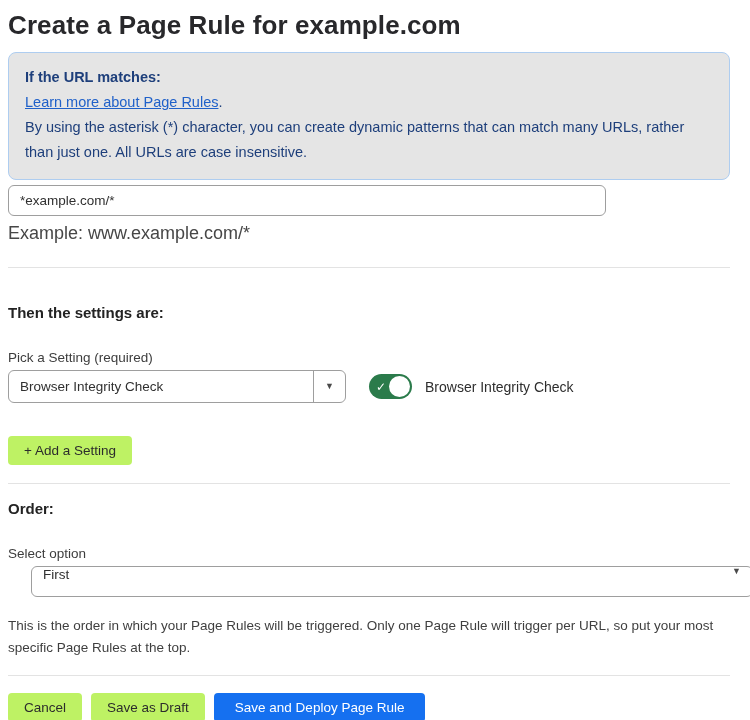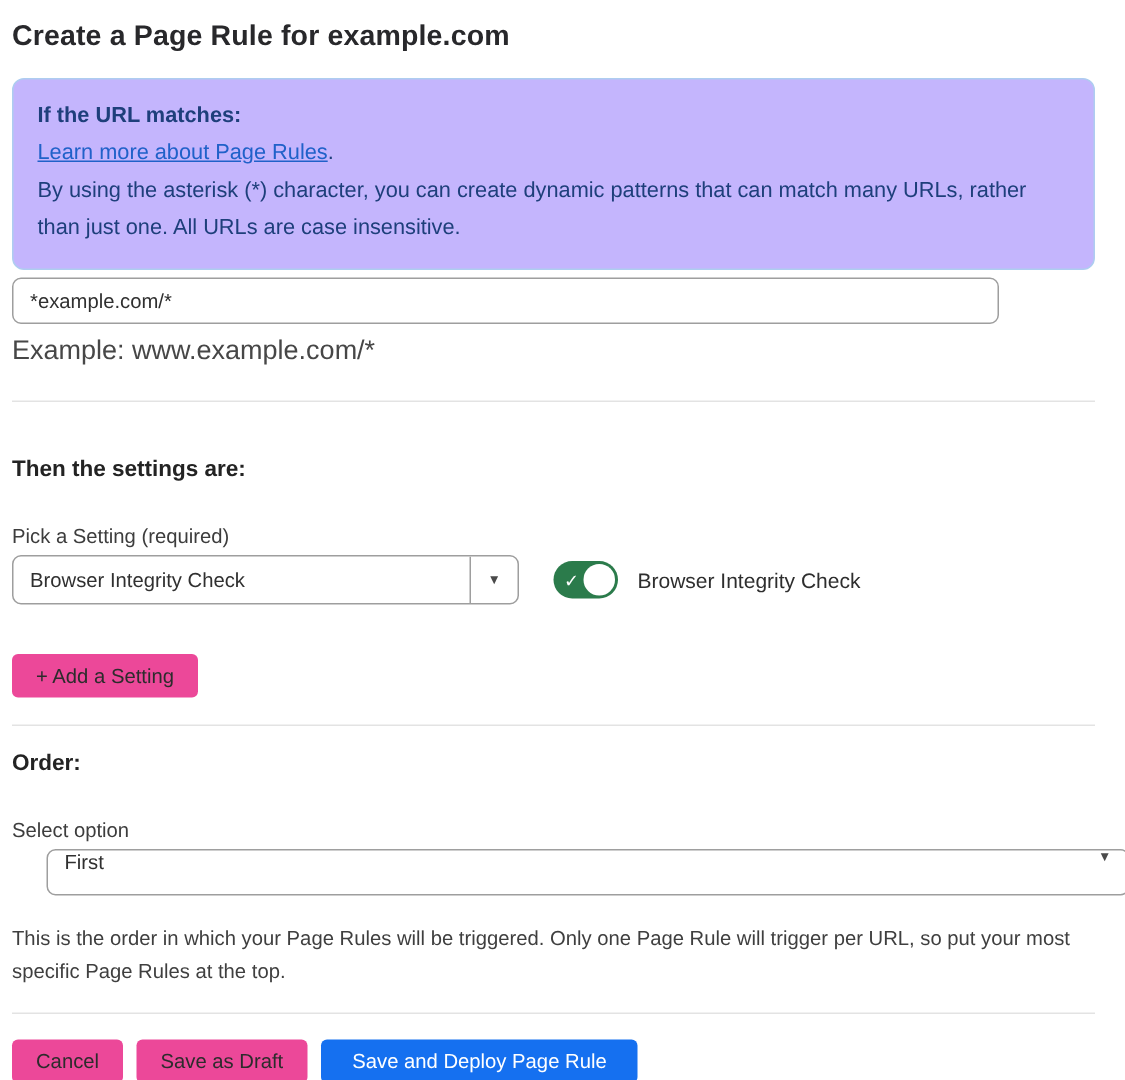--- a/index.html
+++ b/index.html
@@ -6,42 +6,42 @@
   html, body { background: #ffffff; }
   body {
     width: 750px; height: 720px;
     font-family: "Liberation Sans", "DejaVu Sans", sans-serif;
     color: #333;
     overflow: hidden;
   }
   .wrap { padding: 13px 20px 0 8px; }
 
   .page-title {
-    font-size: 19px; font-weight: 700; color: #28282b;
+    font-size: 26px; font-weight: 700; color: #28282b;
     letter-spacing: 0.1px; line-height: 24px;
   }
 
   .info-box {
     margin-top: 15px;
-    background: #c4b5fd;
+    background: #e5e5e5;
     border: 1px solid #aecdf0;
     border-radius: 8px;
     padding: 12px 16px 14px;
     color: #1e3f7b;
     font-size: 14.5px;
     line-height: 25px;
   }
   .info-box .info-heading { font-weight: 700; }
   .info-box a {
     color: #2061c9; text-decoration: underline; cursor: pointer;
   }
 
   .field-label { margin-top: 29px; font-size: 13.5px; color: #3d3d3d; }
   .text-input {
-    display: block; width: 658px; height: 31px;
+    display: block; width: 598px; height: 31px;
     margin-top: 5px; padding: 0 11px;
     border: 1px solid #9e9e9e; border-radius: 6px;
     font-family: inherit; font-size: 13.5px; color: #303030;
     background: #fff; outline: none;
   }
   .helper { margin-top: 7px; font-size: 18px; color: #474747; }
 
   .divider { border: none; border-top: 1px solid #e3e3e3; margin-top: 23px; }
 
   .section-heading { margin-top: 36px; font-size: 15px; font-weight: 700; color: #232323; }
@@ -79,21 +79,21 @@
     width: 21px; height: 21px; border-radius: 50%;
     background: #fff;
   }
   .toggle-label { margin-left: 13px; font-size: 14px; color: #2e2e2e; }
 
   .btn {
     display: inline-block; border: none; border-radius: 4px;
     font-family: inherit; font-size: 13.5px; cursor: pointer;
     height: 29px; line-height: 29px; padding: 0 16px;
   }
-  .btn-gray { background: #ec4899; color: #2c2c2c; }
+  .btn-gray { background: #bef264; color: #2c2c2c; }
   .btn-blue { background: #1570f0; color: #ffffff; padding: 0 21px; }
 
   .add-setting { margin-top: 33px; }
 
   .select-box {
     margin-top: 5px; width: 722px; height: 31px;
     border: 1px solid #9e9e9e; border-radius: 6px;
     background: #fff; display: flex; align-items: flex-start;
     padding: 0 11px; font-size: 13.5px; color: #303030; cursor: pointer; margin-left: 23px;
   }

